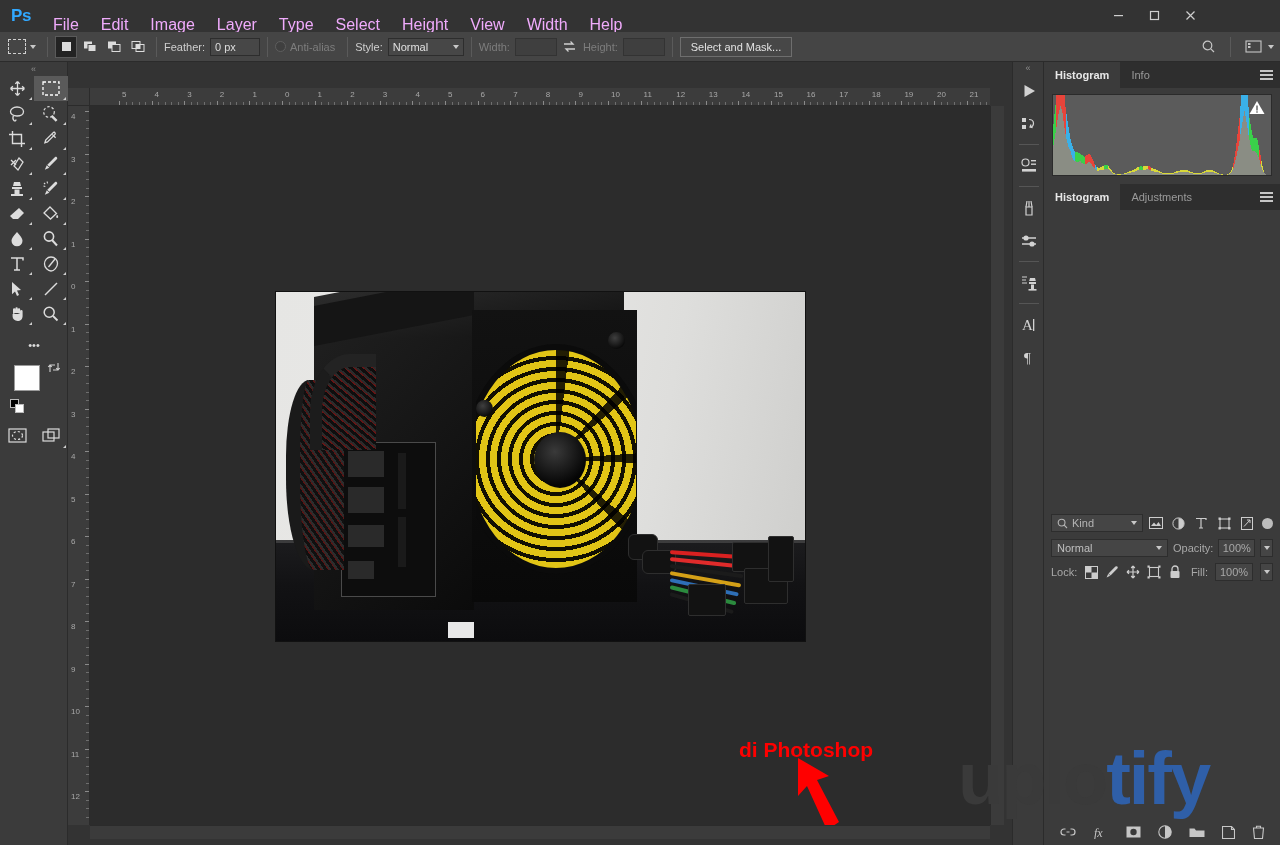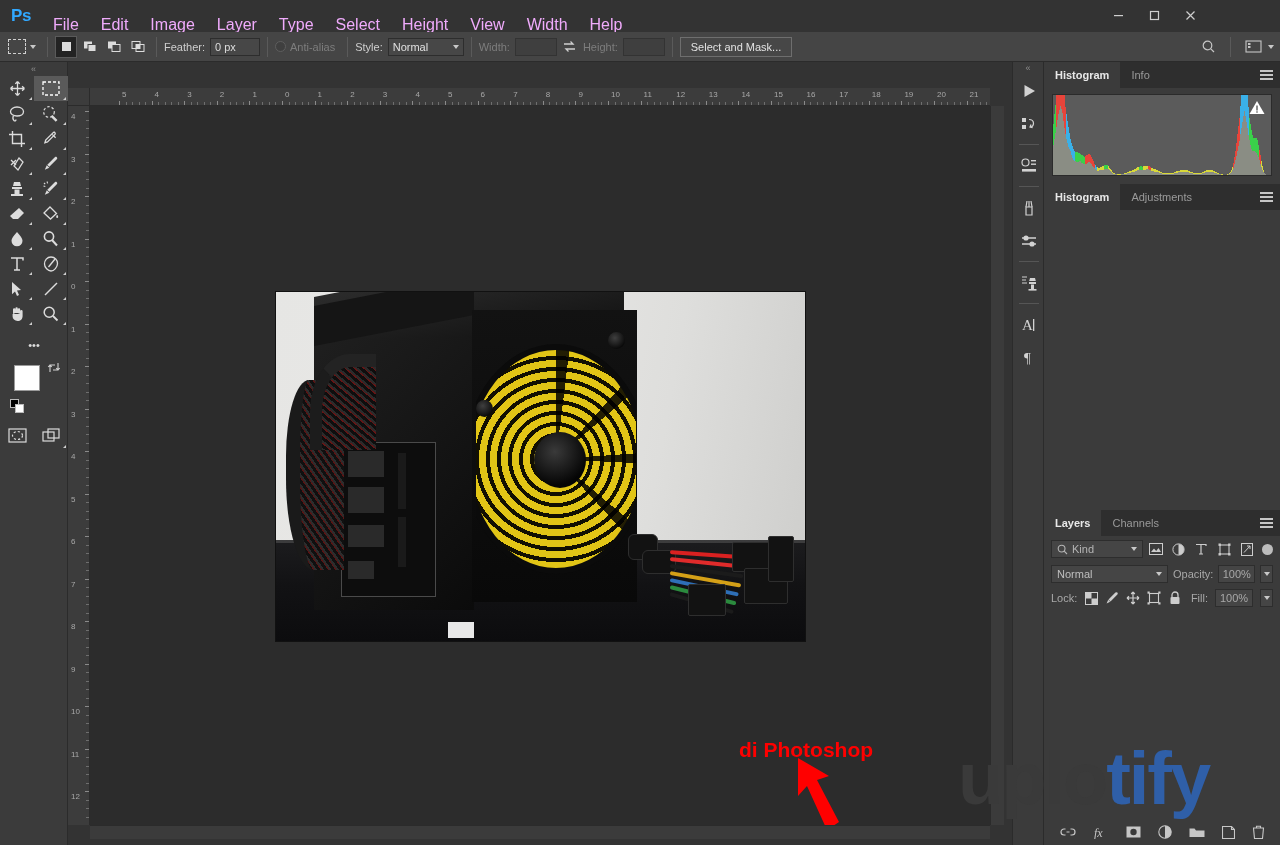--- a/index.html
+++ b/index.html
@@ -1455,29 +1455,20 @@
         <div class="pnl-menu">
             <i></i>
             <i></i>
             <i></i>
           </div>
       </div>
       <div class="lib-body"></div>
     </div>
 
     <div class="pnl">
-      <div class="pnl-tabs">
-        <div class="pnl-tab active">Layers</div>
-        <div class="pnl-tab">Channels</div>
-        <div class="pnl-menu">
-            <i></i>
-            <i></i>
-            <i></i>
-          </div>
-      </div>
 
       <div class="layers-top">
         <div class="kind-box">
           <svg width="11" height="11" viewBox="0 0 11 11">
               <circle cx="4.6" cy="4.6" r="3.4" fill="none" stroke="#b5b5b5" stroke-width="1.1"></circle>
               <path d="M7.2 7.2L10 10" stroke="#b5b5b5" stroke-width="1.1"></path>
             </svg>
           <span>Kind</span>
           <span class="caret"></span>
         </div>

